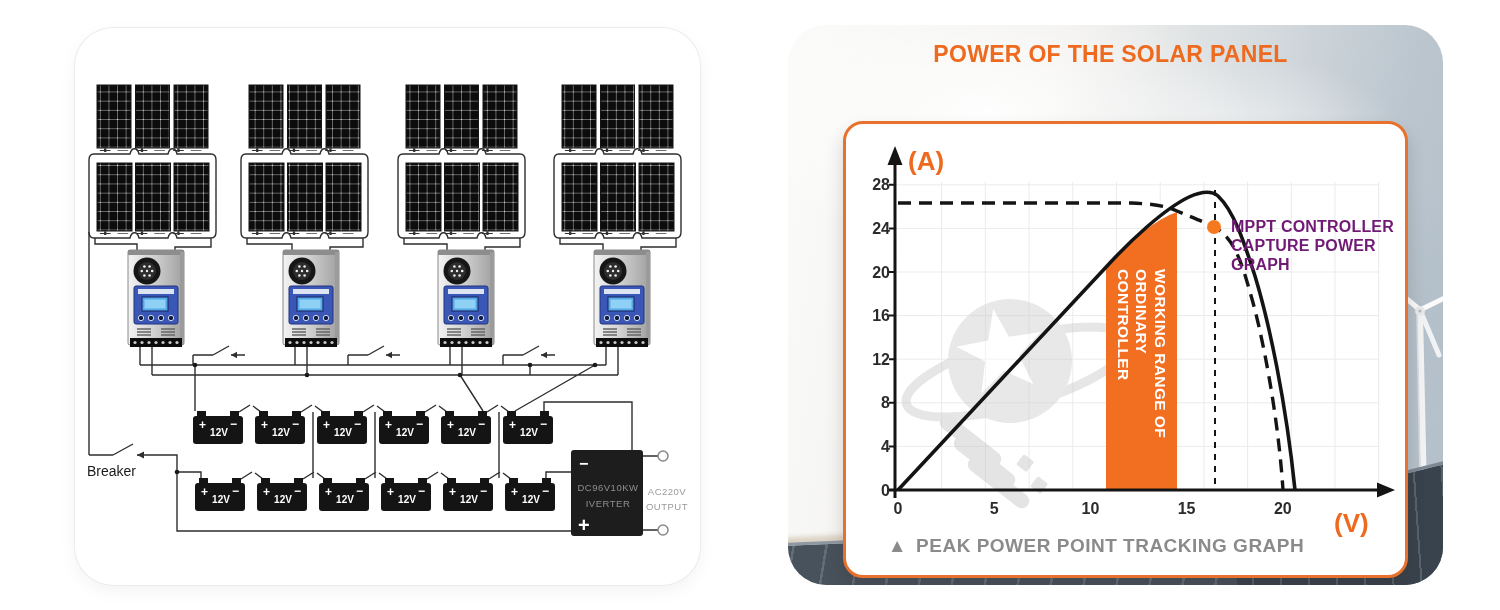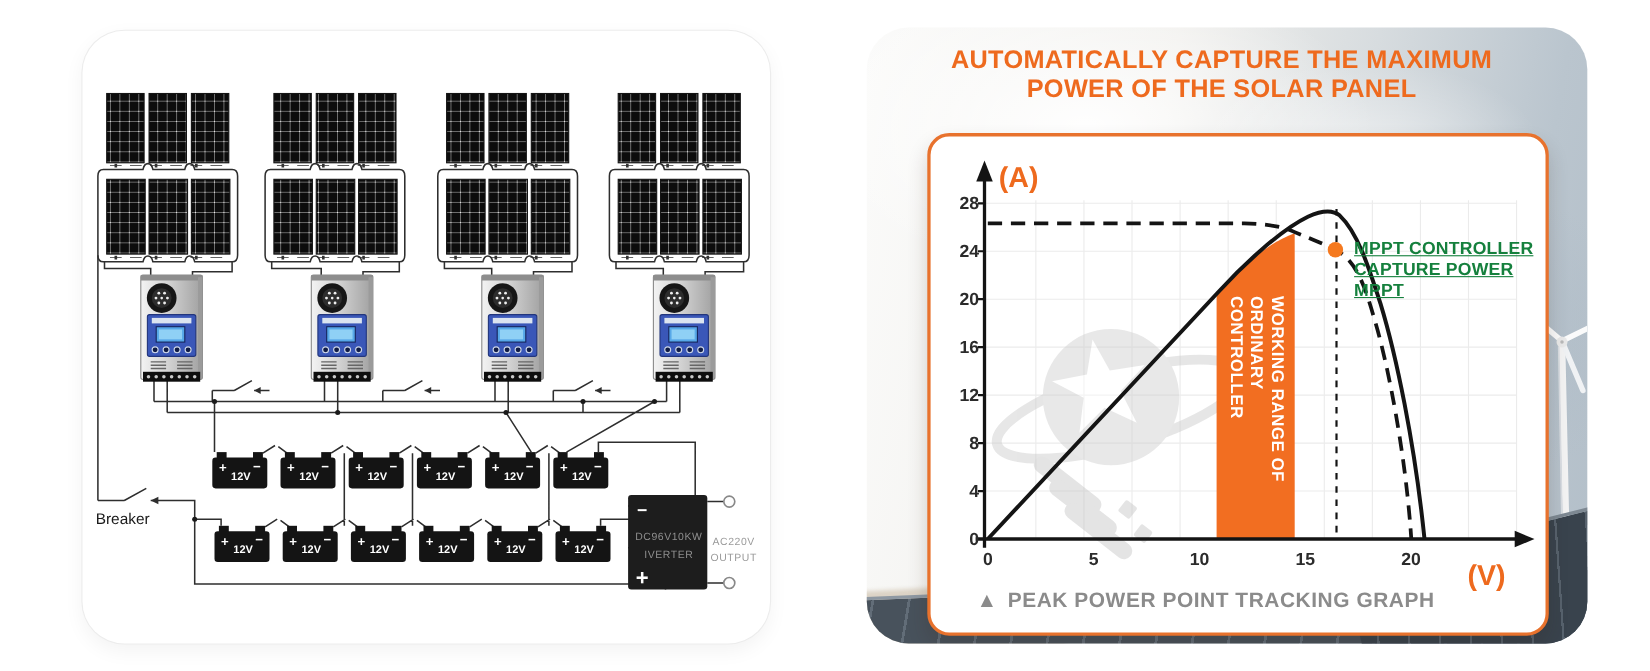--- a/index.html
+++ b/index.html
@@ -50,22 +50,22 @@
 
   
   .chart-card{position:absolute;left:55px;top:96px;width:559px;height:451px;background:#fff;
               border:3px solid #E8722D;border-radius:20px;box-shadow:0 10px 18px rgba(50,35,20,.18);}
   .chart-card svg{position:absolute;left:0;top:0;}
   .tick{font-size:16px;font-weight:bold;fill:#2b2b2b;}
   .unit{font-size:26px;font-weight:bold;fill:#EE6A1E;}
   .caption-txt{font-size:19px;font-weight:bold;fill:#8B8B8B;letter-spacing:.5px;}
   .band-label{position:absolute;left:190px;top:222px;width:210px;height:56px;transform:rotate(90deg);
               color:#fff;font-weight:bold;font-size:15.5px;line-height:18.5px;letter-spacing:.4px;}
-  .mppt-label{position:absolute;left:385px;top:93px;color:#15803d;font-weight:bold;font-size:16px;
-              line-height:19px;letter-spacing:.2px;text-decoration:underline;}
+  .mppt-label{position:absolute;left:385px;top:93px;color:#701a75;font-weight:bold;font-size:16px;
+              line-height:19px;letter-spacing:.2px;}
 </style>
 </head>
 <body>
 
 <div class="left-card">
 <svg width="625" height="557" viewBox="0 0 625 557">
   <defs>
     <pattern id="pv" width="8.6" height="9.2" patternUnits="userSpaceOnUse">
       <rect width="8.6" height="9.2" fill="#0c0c0c"></rect>
       <path d="M8.6,0 V9.2 M0,9.2 H8.6" stroke="#cfcfcf" stroke-width="0.9"></path>
@@ -432,21 +432,20 @@
     <line x1="197" y1="285" x2="216" y2="330" stroke="#f0f2f4" stroke-width="5" stroke-linecap="round"></line>
     <circle cx="197" cy="286" r="5" fill="#e9e9e9"></circle>
       <circle cx="197" cy="286" r="1.6" fill="#b9b9b9"></circle>
   </svg>
 
   <div class="ground-tan"></div>
   <div class="strip-main"></div>
   <div class="strip-right"></div>
 
   <div class="hero-title">
-    <div>AUTOMATICALLY CAPTURE THE MAXIMUM</div>
     <div>POWER OF THE SOLAR PANEL</div>
   </div>
 
   <div class="chart-card">
     <svg width="553" height="445" viewBox="0 0 553 445">
 
       <path d="M95.7,58V366M139.4,58V366M183.1,58V366M226.8,58V366M270.5,58V366M314.2,58V366M357.9,58V366M401.6,58V366M445.3,58V366M489,58V366M532.7,58V366" stroke="#ebebeb" stroke-width="1" fill="none"></path>
       <path d="M49,60.8H533M49,104.4H533M49,148H533M49,191.6H533M49,235.2H533M49,278.8H533M49,322.4H533" stroke="#ebebeb" stroke-width="1" fill="none"></path>
 
       <g opacity="0.45">
@@ -497,16 +496,16 @@
 
     <div class="band-label">
       <div>WORKING RANGE OF</div>
       <div>ORDINARY</div>
       <div>CONTROLLER</div>
     </div>
 
     <div class="mppt-label">
       <div>MPPT CONTROLLER</div>
       <div>CAPTURE POWER</div>
-      <div>MPPT</div>
+      <div>GRAPH</div>
     </div>
   </div>
 </div>
 
 </body></html>

